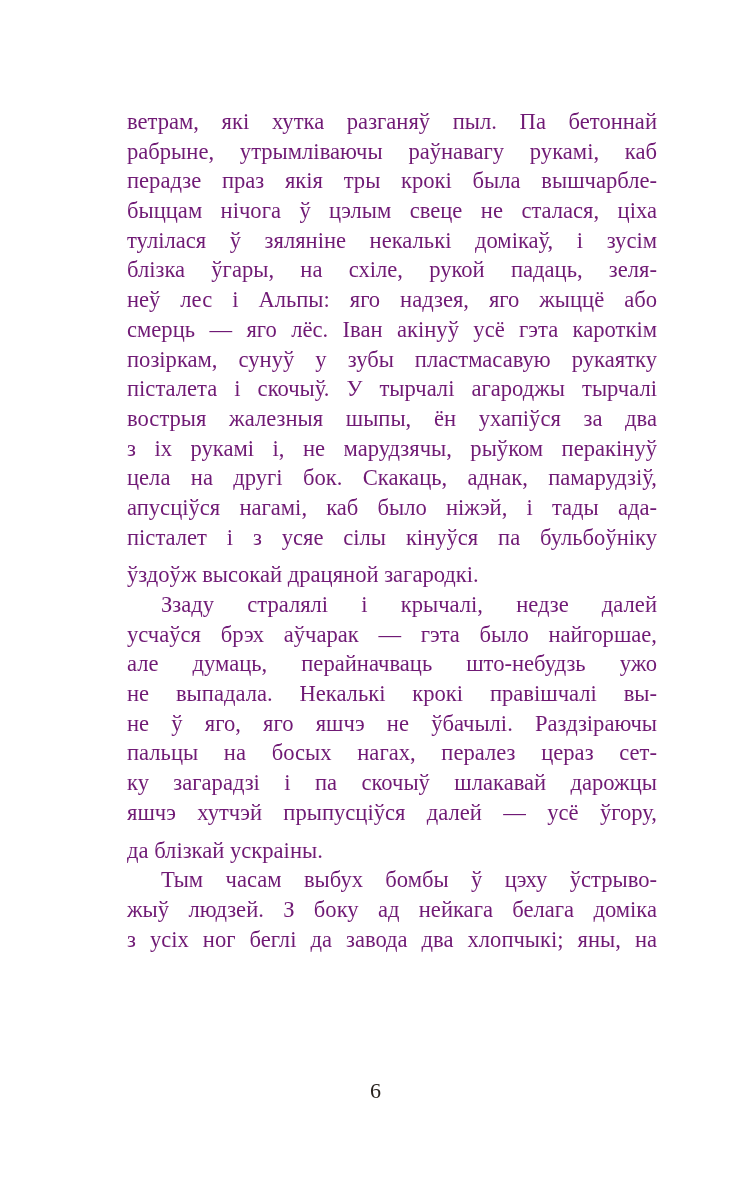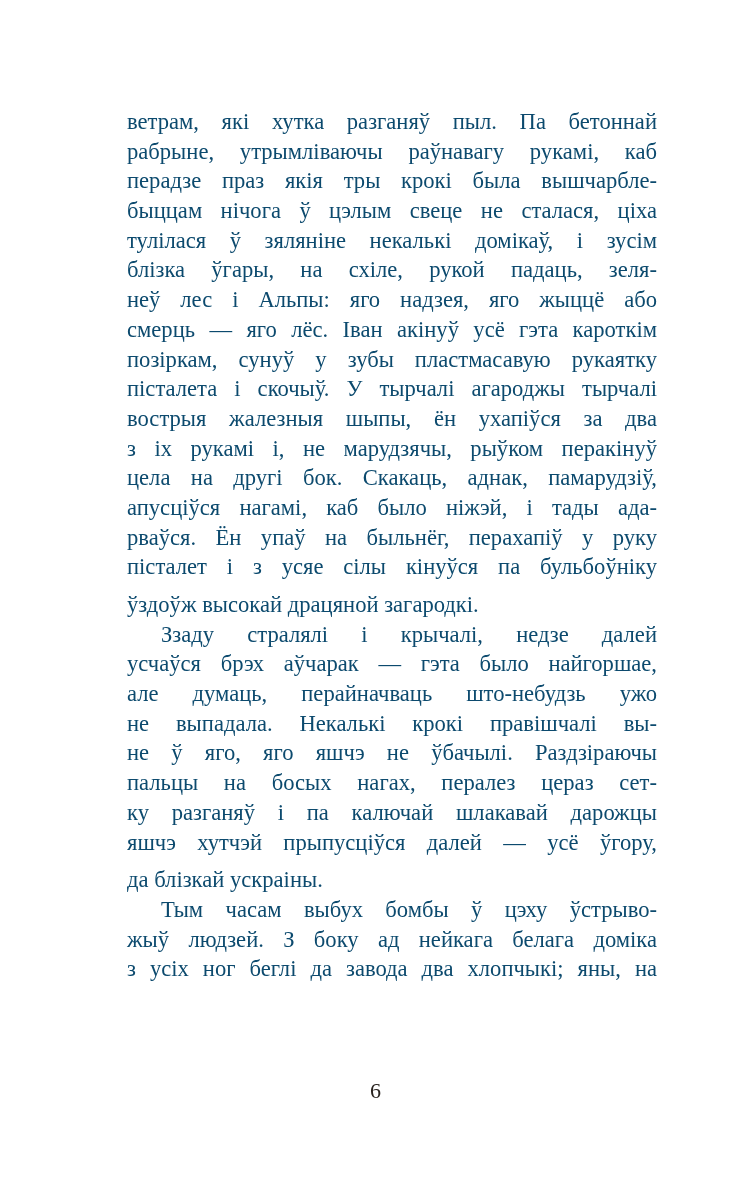--- a/index.html
+++ b/index.html
@@ -21,21 +21,21 @@
       background: #ffffff;
     }
     .text-block {
       position: absolute;
       left: 127px;
       top: 107px;
       width: 530px;
       font-family: "Liberation Serif", "DejaVu Serif", serif;
       font-size: 22.6px;
       line-height: 29.7px;
-      color: #0c4a6e;
+      color: #701a75;
     }
     .line {
       display: block;
       white-space: nowrap;
       text-align: justify;
       text-align-last: justify;
       height: 29.7px;
     }
     .line.last {
       text-align-last: left;
@@ -69,33 +69,32 @@
       <span class="line">тулілася ў зяляніне некалькі домікаў, і зусім</span>
       <span class="line">блізка ўгары, на схіле, рукой падаць, зеля-</span>
       <span class="line">неў лес і Альпы: яго надзея, яго жыццё або</span>
       <span class="line">смерць — яго лёс. Іван акінуў усё гэта кароткім</span>
       <span class="line">позіркам, сунуў у зубы пластмасавую рукаятку</span>
       <span class="line">пісталета і скочыў. У тырчалі агароджы тырчалі</span>
       <span class="line">вострыя жалезныя шыпы, ён ухапіўся за два</span>
       <span class="line">з іх рукамі і, не марудзячы, рыўком перакінуў</span>
       <span class="line">цела на другі бок. Скакаць, аднак, памарудзіў,</span>
       <span class="line">апусціўся нагамі, каб было ніжэй, і тады ада-</span>
-      <span class="line">рваўся. Ён упаў на быльнёг, перахапіў у руку</span>
       <span class="line">пісталет і з усяе сілы кінуўся па бульбоўніку</span>
       <span class="line last">ўздоўж высокай драцяной загародкі.</span>
     </div>
 
     <div>
       <span class="line indent">Ззаду стралялі і крычалі, недзе далей</span>
       <span class="line">усчаўся брэх аўчарак — гэта было найгоршае,</span>
       <span class="line">але думаць, перайначваць што-небудзь ужо</span>
       <span class="line">не выпадала. Некалькі крокі правішчалі вы-</span>
       <span class="line">не ў яго, яго яшчэ не ўбачылі. Раздзіраючы</span>
       <span class="line">пальцы на босых нагах, пералез цераз сет-</span>
-      <span class="line">ку разганяў і па калючай шлакавай дарожцы</span>
+      <span class="line">ку загарадзі і па скочыў шлакавай дарожцы</span>
       <span class="line">яшчэ хутчэй прыпусціўся далей — усё ўгору,</span>
       <span class="line last">да блізкай ускраіны.</span>
     </div>
 
     <div>
       <span class="line indent">Тым часам выбух бомбы ў цэху ўстрыво-</span>
       <span class="line">жыў людзей. З боку ад нейкага белага доміка</span>
       <span class="line">з усіх ног беглі да завода два хлопчыкі; яны, на</span>
     </div>
 

